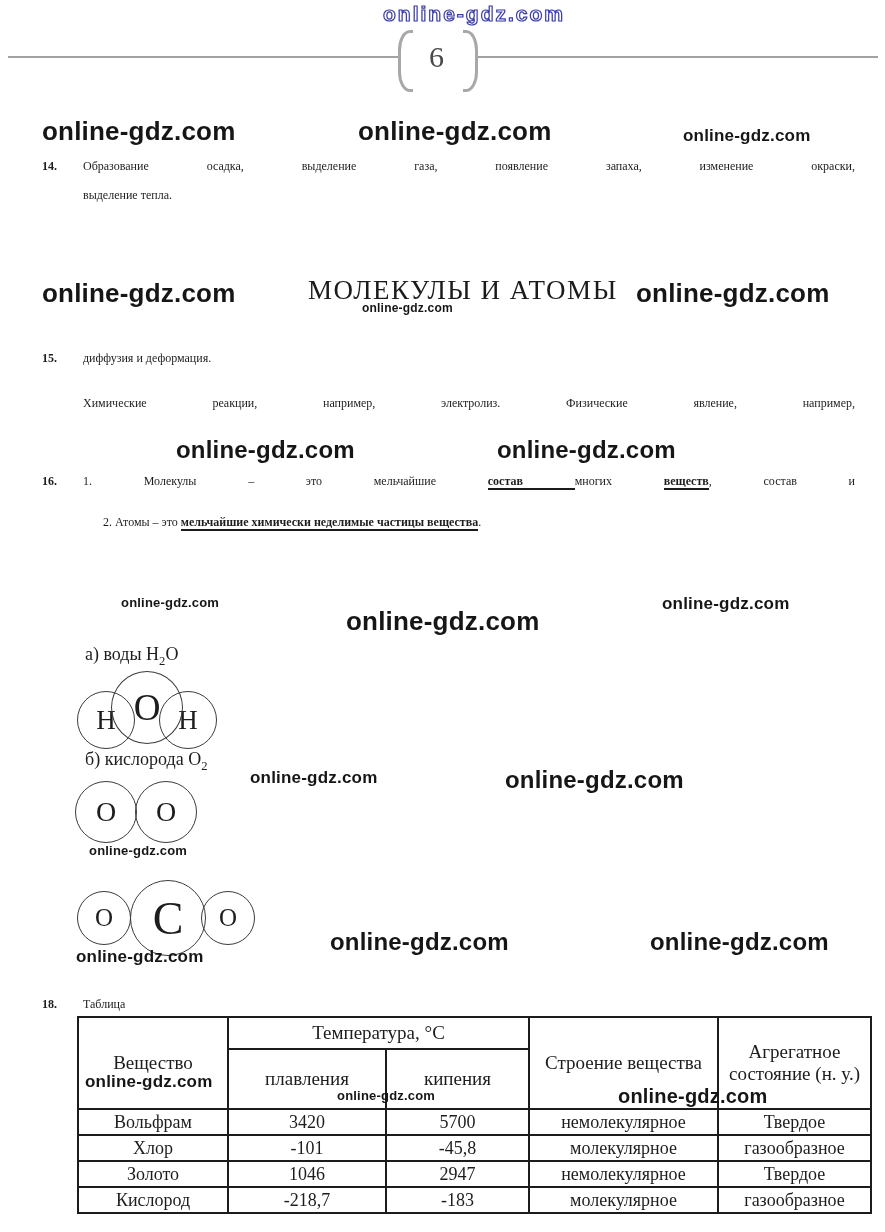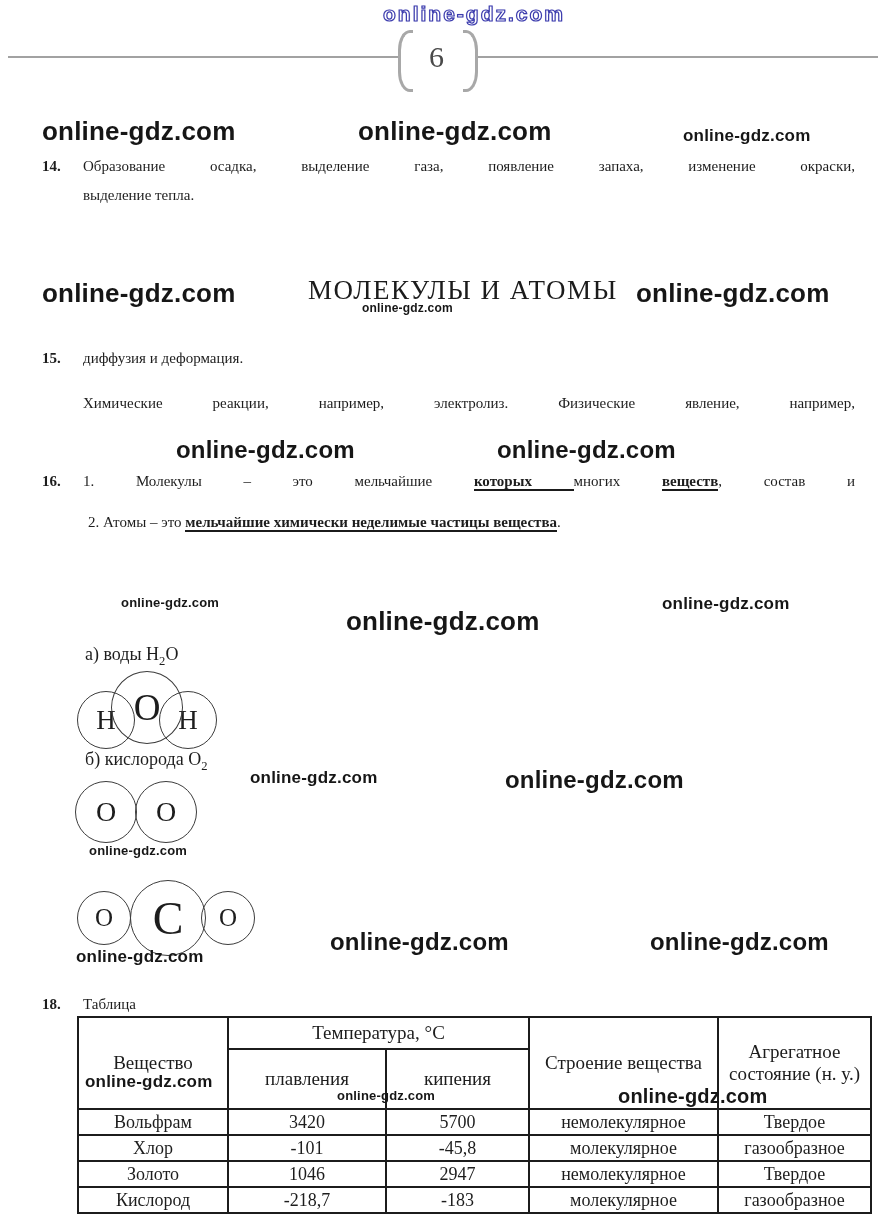--- a/index.html
+++ b/index.html
@@ -13,26 +13,26 @@
   .rule{position:absolute;height:2px;background:#a2a2a2;}
   .brk{position:absolute;width:15px;height:62px;box-sizing:border-box;}
   .brk-l{border-left:3px solid #a8a8a8;border-top:3px solid #a8a8a8;border-bottom:3px solid #a8a8a8;
          border-radius:12px 0 0 12px / 20px 0 0 20px;}
   .brk-r{border-right:3px solid #a8a8a8;border-top:3px solid #a8a8a8;border-bottom:3px solid #a8a8a8;
          border-radius:0 12px 12px 0 / 0 20px 20px 0;}
   .pagenum{position:absolute;font-size:30px;color:#4a4a4a;font-family:"Liberation Serif",serif;}
   
   .heading{position:absolute;font-size:27px;letter-spacing:1.5px;color:#1b1b1b;}
   
-  .item{position:absolute;left:42px;width:813px;font-size:15px;line-height:29px;}
+  .item{position:absolute;left:42px;width:813px;font-size:12px;line-height:29px;}
   .item .num{position:absolute;left:0;top:0;font-weight:700;}
   .item .body{margin-left:41px;}
   .tline{text-align:justify;}
   .tline.stretch{text-align-last:justify;}
-  .indent8{margin-left:5px;}
+  .indent8{margin-left:20px;}
   .bu{font-weight:700;border-bottom:2px solid #1b1b1b;padding-bottom:0px;}
   sub{font-size:.7em;}
   .sublabel{position:absolute;left:85px;font-size:18px;}
   
   .circ{position:absolute;box-sizing:border-box;border:1.5px solid #3c3c3c;border-radius:50%;
         background:transparent;display:flex;align-items:center;justify-content:center;
         font-family:"Liberation Serif",serif;color:#1d1d1d;}
   
   .dtable{position:absolute;left:77px;top:1016px;border-collapse:collapse;
           font-family:"Liberation Serif",serif;color:#1d1d1d;z-index:2;}
@@ -82,21 +82,21 @@
       <div class="tline stretch"><span>Химические реакции, например, электролиз. Физические явление, например,</span></div>
     </div>
   </div>
 
   <span class="wm" style="left:176px;top:436px;font-size:24px;">online-gdz.com</span>
   <span class="wm" style="left:497px;top:436px;font-size:24px;">online-gdz.com</span>
 
   <div class="item" style="top:461px;line-height:41px;">
     <b class="num">16.</b>
     <div class="body">
-      <div class="tline stretch"><span>1. Молекулы – это мельчайшие </span><span class="bu">которых </span><span>многих </span><span class="bu">веществ</span><span>, состав и</span></div>
+      <div class="tline stretch"><span>1. Молекулы – это мельчайшие </span><span class="bu">состав </span><span>многих </span><span class="bu">веществ</span><span>, состав и</span></div>
       <div class="tline indent8"><span>2. Атомы – это </span><span class="bu">мельчайшие химически неделимые частицы вещества</span><span>.</span></div>
     </div>
   </div>
 
   <span class="wm" style="left:121px;top:595px;font-size:13px;">online-gdz.com</span>
   <span class="wm" style="left:662px;top:594px;font-size:17px;">online-gdz.com</span>
   <span class="wm" style="left:346px;top:606px;font-size:26px;">online-gdz.com</span>
 
 
   <div class="sublabel" style="top:644px;"><span>а) воды H</span><sub>2</sub><span>O</span></div>

